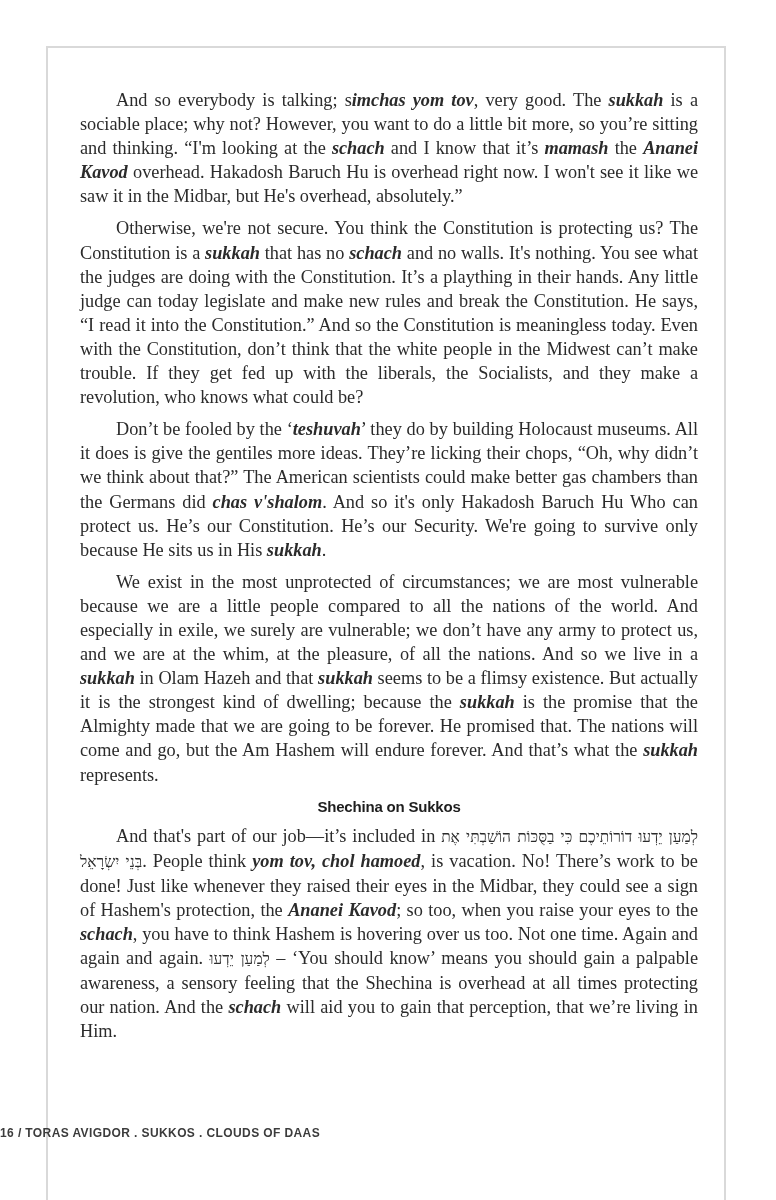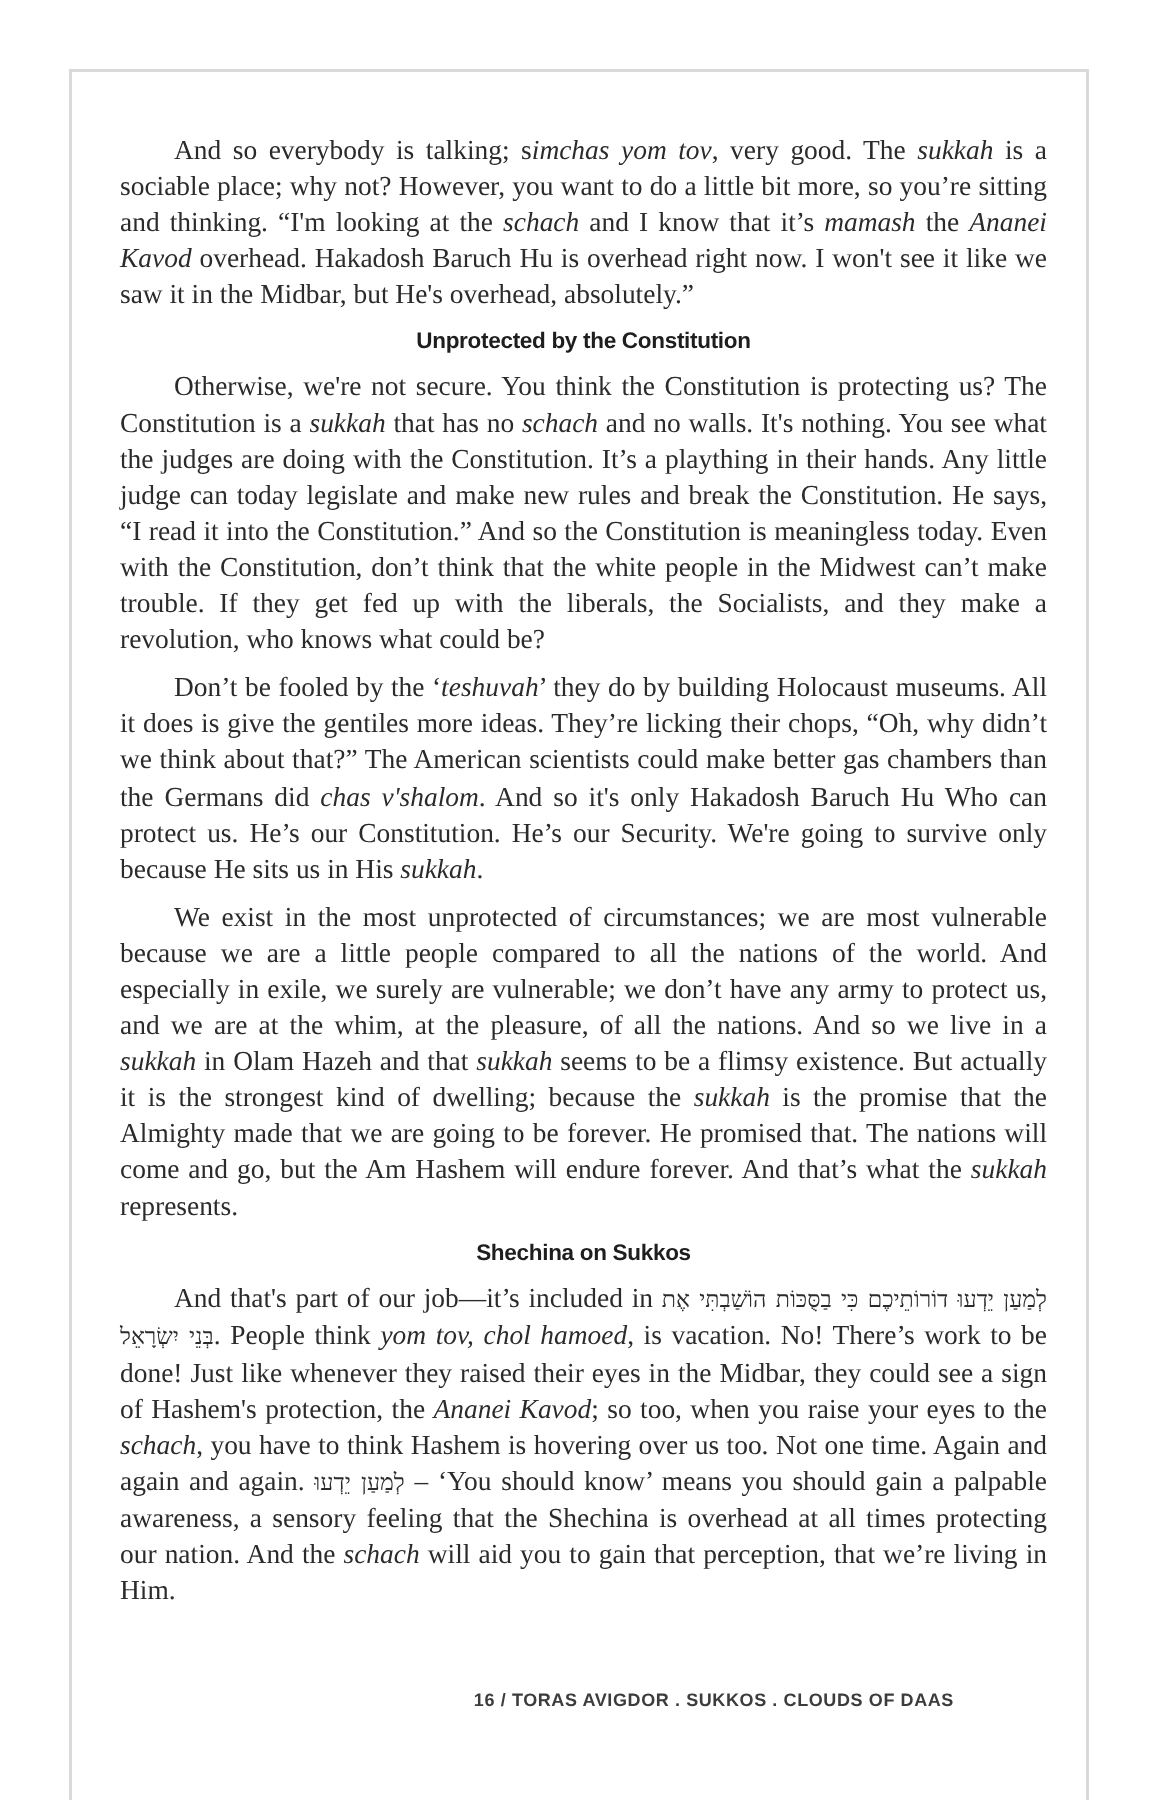--- a/index.html
+++ b/index.html
@@ -51,44 +51,43 @@
       line-height: 22px;
       color: #1e1e1e;
       letter-spacing: -0.2px;
     }
     .hebrew {
       font-family: "DejaVu Serif", "Liberation Serif", serif;
       font-size: 15.5px;
       direction: rtl;
       unicode-bidi: isolate;
     }
-    i { font-style: italic; }
+    i { font-style: italic; font-weight: bold; }
     .footer {
       position: absolute;
       left: 0;
       width: 636px;
       top: 1126px;
-      text-align: right;
+      text-align: left;
       font-family: "Liberation Sans", "DejaVu Sans", sans-serif;
       font-weight: bold;
       font-size: 12px;
       letter-spacing: 0.4px;
       color: #3c3c3c;
     }
   </style>
 </head>
 <body>
 
 <div class="page-frame"></div>
 
 <div class="content">
 
   <p class="para"><span>And so everybody is talking; s</span><i>imchas yom tov</i><span>, very good. The </span><i>sukkah</i><span> is a sociable place; why not? However, you want to do a little bit more, so you’re sitting and thinking. “I'm looking at the </span><i>schach</i><span> and I know that it’s </span><i>mamash</i><span> the </span><i>Ananei Kavod</i><span> overhead. Hakadosh Baruch Hu is overhead right now. I won't see it like we saw it in the Midbar, but He's overhead, absolutely.”</span></p>
 
-  <h2 class="heading">Unprotected by the Constitution</h2>
 
   <p class="para"><span>Otherwise, we're not secure. You think the Constitution is protecting us? The Constitution is a </span><i>sukkah</i><span> that has no </span><i>schach</i><span> and no walls. It's nothing. You see what the judges are doing with the Constitution. It’s a plaything in their hands. Any little judge can today legislate and make new rules and break the Constitution. He says, “I read it into the Constitution.” And so the Constitution is meaningless today. Even with the Constitution, don’t think that the white people in the Midwest can’t make trouble. If they get fed up with the liberals, the Socialists, and they make a revolution, who knows what could be?</span></p>
 
   <p class="para"><span>Don’t be fooled by the ‘</span><i>teshuvah</i><span>’ they do by building Holocaust museums. All it does is give the gentiles more ideas. They’re licking their chops, “Oh, why didn’t we think about that?” The American scientists could make better gas chambers than the Germans did </span><i>chas v'shalom</i><span>. And so it's only Hakadosh Baruch Hu Who can protect us. He’s our Constitution. He’s our Security. We're going to survive only because He sits us in His </span><i>sukkah</i><span>.</span></p>
 
   <p class="para"><span>We exist in the most unprotected of circumstances; we are most vulnerable because we are a little people compared to all the nations of the world. And especially in exile, we surely are vulnerable; we don’t have any army to protect us, and we are at the whim, at the pleasure, of all the nations. And so we live in a </span><i>sukkah</i><span> in Olam Hazeh and that </span><i>sukkah</i><span> seems to be a flimsy existence. But actually it is the strongest kind of dwelling; because the </span><i>sukkah</i><span> is the promise that the Almighty made that we are going to be forever. He promised that. The nations will come and go, but the Am Hashem will endure forever. And that’s what the </span><i>sukkah</i><span> represents.</span></p>
 
   <h2 class="heading">Shechina on Sukkos</h2>
 
   <p class="para"><span>And that's part of our job—it’s included in </span><span class="hebrew">לְמַעַן יֵדְעוּ דוֹרוֹתֵיכֶם כִּי בַסֻּכּוֹת הוֹשַׁבְתִּי אֶת בְּנֵי יִשְׂרָאֵל</span><span>. People think </span><i>yom tov, chol hamoed</i><span>, is vacation. No! There’s work to be done! Just like whenever they raised their eyes in the Midbar, they could see a sign of Hashem's protection, the </span><i>Ananei Kavod</i><span>; so too, when you raise your eyes to the </span><i>schach</i><span>, you have to think Hashem is hovering over us too. Not one time. Again and again and again. </span><span class="hebrew">לְמַעַן יֵדְעוּ</span><span> – ‘You should know’ means you should gain a palpable awareness, a sensory feeling that the Shechina is overhead at all times protecting our nation. And the </span><i>schach</i><span> will aid you to gain that perception, that we’re living in Him.</span></p>

